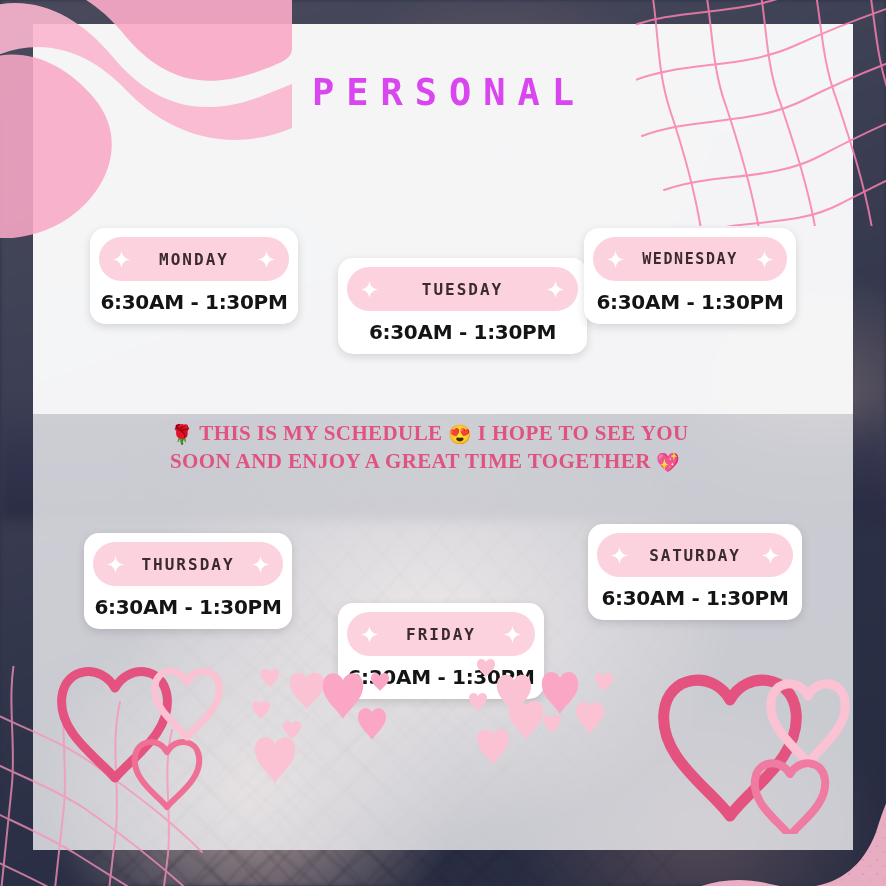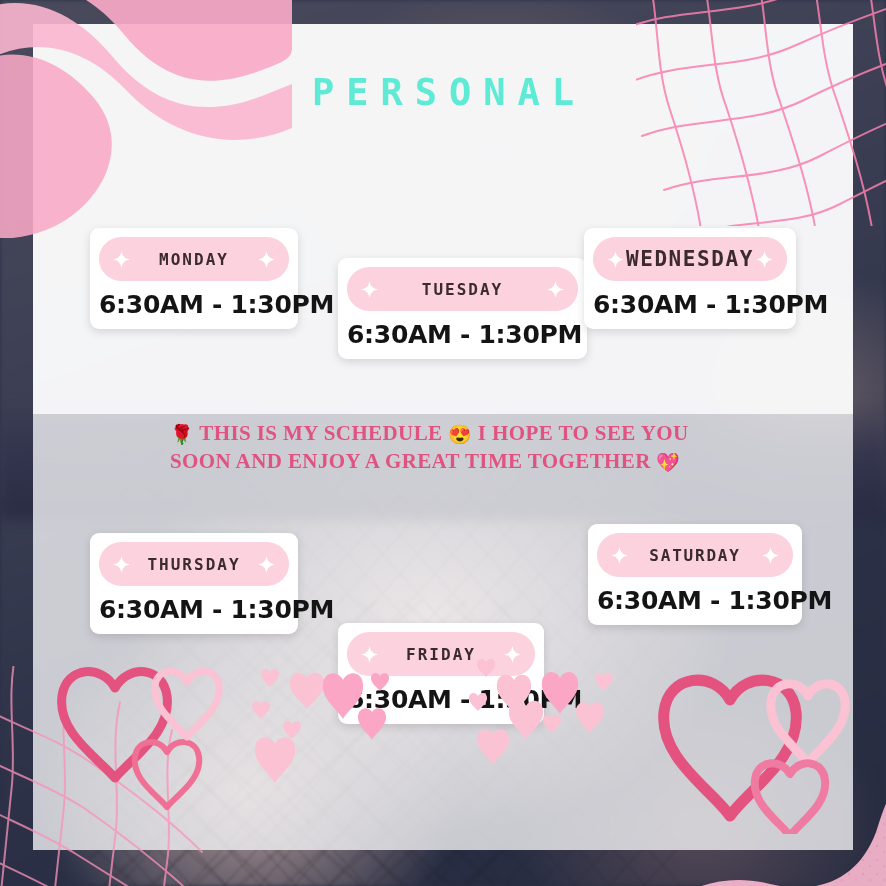--- a/index.html
+++ b/index.html
@@ -46,60 +46,60 @@
   .blob-tl{position:absolute;left:-38px;top:-22px;width:330px;height:260px;}
   .blob-br{position:absolute;right:-40px;bottom:-60px;width:360px;height:300px;}
   .mesh-tr{position:absolute;right:-10px;top:-14px;width:260px;height:240px;}
   .mesh-bl{position:absolute;left:-18px;bottom:-10px;width:240px;height:230px;}
 
   
   .heading-wrap{position:absolute;left:0;top:74px;width:886px;text-align:center;}
   .kicker{
     font-family:"DejaVu Sans Mono","Liberation Mono",monospace;
     font-size:37px;font-weight:700;letter-spacing:12px;
-    color:#5eead4;line-height:1;
+    color:#d946ef;line-height:1;
     text-indent:12px;
   }
   .headline{
     margin-top:9px;
     font-family:"DejaVu Sans","Liberation Sans",sans-serif;
     font-size:66px;font-weight:700;letter-spacing:1.5px;
     color:#dd4f7f;line-height:1;
     text-shadow:2px 2px 0 rgba(221,79,127,.22);
   }
 
   
-  .card{position:absolute;background:#fff;border-radius:9px;
+  .card{position:absolute;background:#fff;border-radius:15px;
     box-shadow:0 3px 9px rgba(70,60,70,.18);
     padding:9px 9px 8px 9px;box-sizing:border-box;}
   .pill{background:#fbd2de;border-radius:26px;height:44px;
     display:flex;align-items:center;justify-content:space-between;
     padding:0 14px;box-sizing:border-box;}
   .pill .day{
     flex:1;text-align:center;
     font-family:"DejaVu Sans Mono","Liberation Mono",monospace;
     font-size:16px;font-weight:700;letter-spacing:2px;
     color:#3b2b30;white-space:nowrap;
   }
   .spark{width:17px;height:17px;flex:0 0 17px;}
   .time{
     text-align:center;margin-top:9px;margin-bottom:2px;
     font-family:"DejaVu Sans","Liberation Sans",sans-serif;
-    font-size:25px;font-weight:700;letter-spacing:-0.3px;
+    font-size:20px;font-weight:700;letter-spacing:-0.3px;
     color:#141414;white-space:nowrap;
   }
 
   
   #card-monday   {left:90px; top:228px; width:208px;}
   #card-tuesday  {left:338px;top:258px; width:249px;}
   #card-wednesday{left:584px;top:228px; width:212px;}
-  #card-thursday {left:90px; top:533px; width:208px;}
-  #card-friday   {left:338px;top:603px; width:206px;margin-top:20px;}
+  #card-thursday {left:84px; top:533px; width:208px;}
+  #card-friday   {left:338px;top:603px; width:206px;}
   #card-saturday {left:588px;top:524px; width:214px;}
-  #card-wednesday .pill .day{font-size:21px;letter-spacing:1.6px;}
+  #card-wednesday .pill .day{font-size:15px;letter-spacing:1.6px;}
   #card-saturday  .pill .day{letter-spacing:1.8px;}
 
   
   .message{position:absolute;left:170px;top:420px;width:546px;text-align:left;
     font-family:"Liberation Serif","DejaVu Serif",serif;
     font-size:21px;font-weight:700;letter-spacing:.4px;line-height:1.32;
     color:#e0527f;}
   .emoji{font-size:19px;vertical-align:-1px;}
 
   

